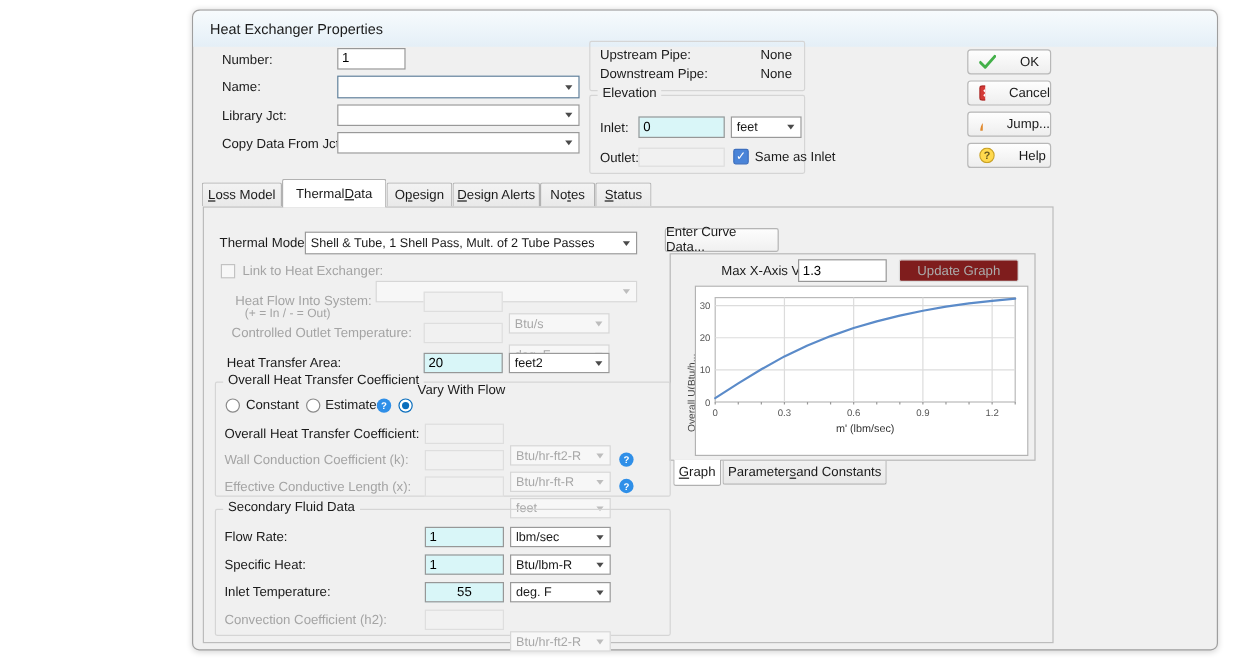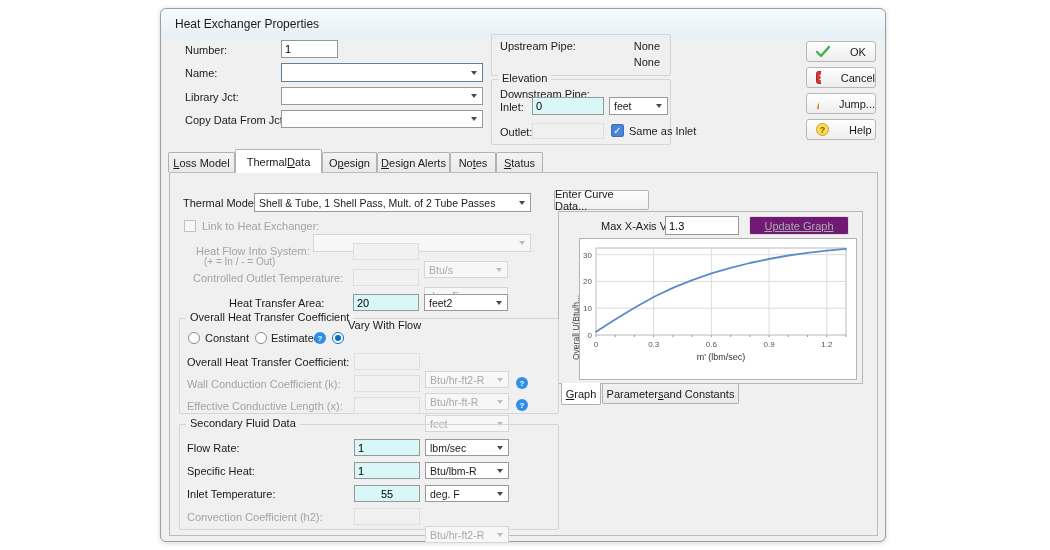--- a/index.html
+++ b/index.html
@@ -1,18 +1,18 @@
 <!DOCTYPE html>
 <html><head>
 <meta charset="utf-8">
 <style>
   html,body{margin:0;padding:0;}
   body{width:1050px;height:550px;background:#ffffff;position:relative;
        font-family:"Liberation Sans",sans-serif;font-size:11px;color:#1a1a1a;overflow:hidden;}
-  #dialog{position:absolute;left:160px;top:8px;width:726px;height:534px;background:#f0f0f0;
+  #dialog{position:absolute;left:160px;top:8px;width:855px;height:534px;background:#f0f0f0;
           border:1px solid #9e9e9e;border-radius:6px;box-shadow:0 1px 5px rgba(0,0,0,.18);box-sizing:border-box;}
   .titlebar{position:absolute;left:0;top:0;width:100%;height:30px;border-radius:6px 6px 0 0;
             background:linear-gradient(180deg,#f7fbfd,#e4eff7);}
   .title{position:absolute;left:14px;top:8px;font-size:12px;}
   .lbl{position:absolute;white-space:nowrap;}
   .dis{color:#a4a4a4;}
   .inp{position:absolute;box-sizing:border-box;background:#fff;border:1px solid #979797;
        font-family:"Liberation Sans",sans-serif;font-size:11px;padding:0 3px;outline:none;}
   .cyan{background:#d9f6f8;}
   .inp.disab{background:#f1f1f1;border-color:#dedede;}
@@ -24,21 +24,21 @@
   .arr{width:0;height:0;border-left:3.5px solid transparent;border-right:3.5px solid transparent;
        border-top:4px solid #4a4a4a;flex:none;margin-left:3px;}
   .combo.disab .arr{border-top-color:#bdbdbd;}
   .gbox{position:absolute;border:1px solid #d5d5d5;border-radius:2px;box-sizing:border-box;}
   .legend{position:absolute;top:-8px;left:6px;background:#f0f0f0;padding:0 4px;font-size:11px;white-space:nowrap;}
   .btn{position:absolute;box-sizing:border-box;display:flex;align-items:center;gap:20px;
        background:linear-gradient(180deg,#fefefe,#eeeeee);border:1px solid #b8b8b8;border-radius:3px;
        padding-left:9px;font-size:11px;cursor:default;}
   .smallbtn{position:absolute;box-sizing:border-box;display:flex;align-items:center;justify-content:center;
        background:linear-gradient(180deg,#fdfdfd,#f0f0f0);border:1px solid #b5b5b5;border-radius:2px;font-size:11px;}
-  .smallbtn.disab{background:#701a75;border-color:#dcdcdc;color:#ababab;text-decoration:underline;}
+  .smallbtn.disab{background:#7f1d1d;border-color:#dcdcdc;color:#ababab;}
   .radio{position:absolute;width:12px;height:12px;border:1px solid #8a8a8a;border-radius:50%;
          background:#fff;box-sizing:border-box;display:flex;align-items:center;justify-content:center;}
   .radio.sel{border-color:#0a6ebd;}
   .radio .dot{width:6px;height:6px;border-radius:50%;background:#0a6ebd;}
   .helpdot{position:absolute;width:12px;height:12px;border-radius:50%;background:#2f8fe8;color:#fff;
            font-size:8px;font-weight:bold;display:flex;align-items:center;justify-content:center;}
   .cb{position:absolute;box-sizing:border-box;}
   .cb.empty{width:12px;height:12px;background:#f7f7f7;border:1px solid #c2c2c2;}
   .cb.checked{width:13px;height:13px;background:#4a84d8;border:1px solid #3d6fbe;border-radius:2px;
               color:#fff;font-size:10px;line-height:11px;text-align:center;}
@@ -88,21 +88,21 @@
   </div>
   <div class="lbl" style="left:24px;top:105px;">Copy Data From Jct...</div>
   <div class="combo" style="left:120px;top:101px;width:202px;height:18px;">
     <span class="cv"></span>
       <span class="arr"></span>
   </div>
 
   <div class="gbox" style="left:330px;top:25px;width:180px;height:42px;">
     <div class="lbl" style="left:8px;top:5px;">Upstream Pipe:</div>
     <div class="lbl" style="right:10px;top:5px;left:auto;">None</div>
-    <div class="lbl" style="left:8px;top:21px;margin-top:32px;">Downstream Pipe:</div>
+    <div class="lbl" style="left:8px;top:21px;">Downstream Pipe:</div>
     <div class="lbl" style="right:10px;top:21px;left:auto;">None</div>
   </div>
 
   <div class="gbox" style="left:330px;top:70px;width:180px;height:66px;">
     <div class="legend">Elevation</div>
     <div class="lbl" style="left:8px;top:21px;">Inlet:</div>
     <input class="inp cyan" style="left: 40px; top: 17px; width: 72px; height: 18px;" value="0">
     <div class="combo" style="left:117px;top:17px;width:59px;height:18px;">
       <span class="cv">feet</span>
         <span class="arr"></span>
@@ -197,21 +197,21 @@
       <span class="arr"></span>
   </div>
 
   <div class="lbl dis" style="left:32px;top:263px;z-index:2;">Controlled Outlet Temperature:</div>
   <input class="inp disab" style="left: 192px; top: 260px; width: 66px; height: 17px; z-index: 2;" disabled="">
   <div class="combo disab" style="left:263px;top:260px;width:84px;height:17px;z-index:2;">
     <span class="cv">deg. F</span>
       <span class="arr"></span>
   </div>
 
-  <div class="lbl" style="left:28px;top:288px;z-index:2;margin-left:40px;">Heat Transfer Area:</div>
+  <div class="lbl" style="left:28px;top:288px;z-index:2;">Heat Transfer Area:</div>
   <input class="inp cyan" style="left: 192px; top: 285px; width: 66px; height: 17px; z-index: 2;" value="20">
   <div class="combo" style="left:263px;top:285px;width:84px;height:17px;z-index:2;">
     <span class="cv">feet2</span>
       <span class="arr"></span>
   </div>
 
   <div class="gbox" style="left:18px;top:309px;width:380px;height:96px;z-index:2;">
     <div class="legend">Overall Heat Transfer Coefficient</div>
     <div class="radio" style="left:8px;top:13px;"></div>
     <div class="lbl" style="left:25px;top:13px;">Constant</div>

